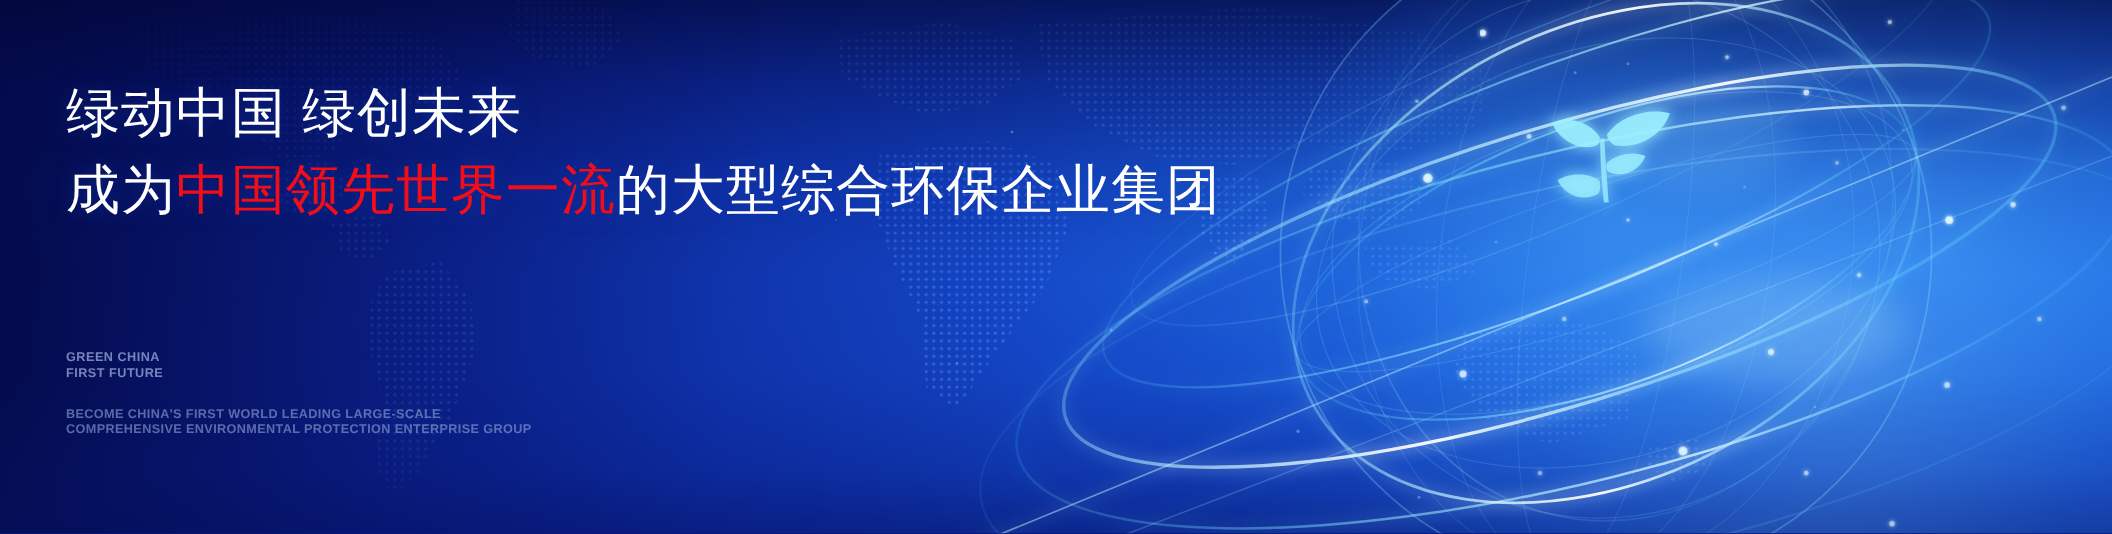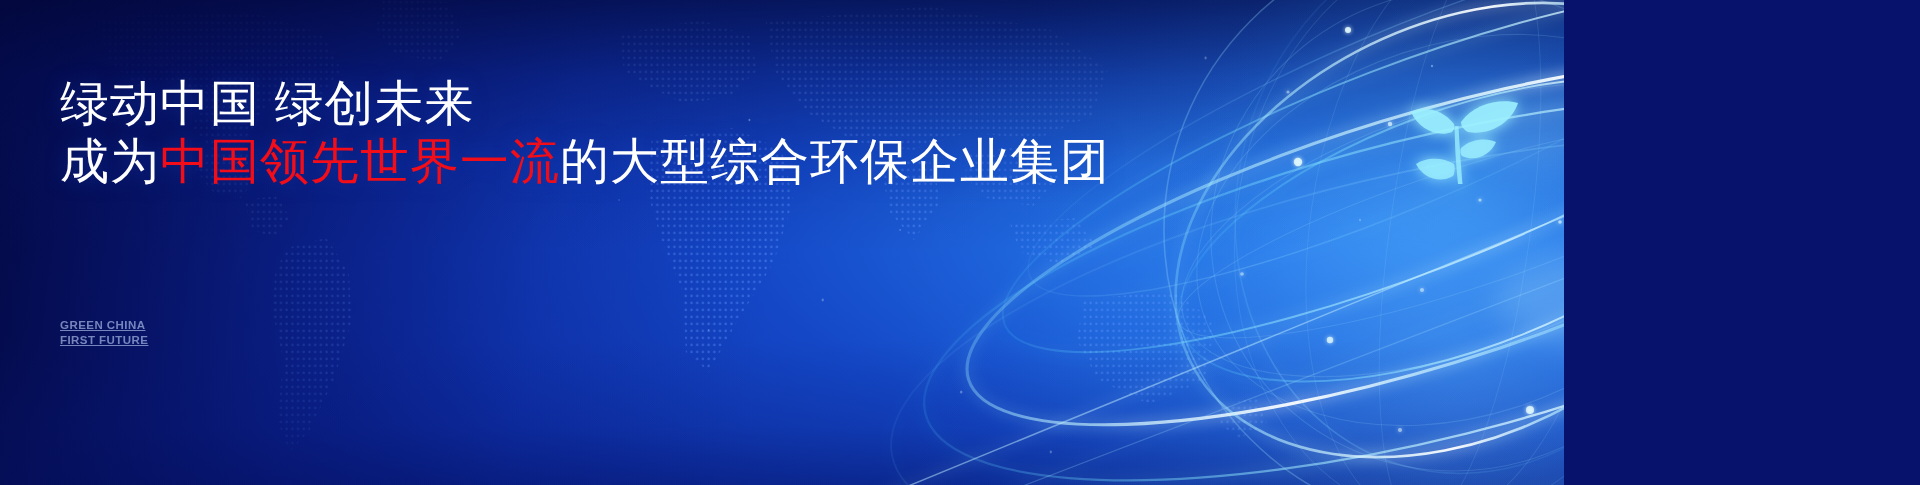--- a/index.html
+++ b/index.html
@@ -1,20 +1,20 @@
 <!DOCTYPE html>
 <html><head>
 <meta charset="utf-8">
 <style>
   html,body{margin:0;padding:0;background:#06126b;}
   *{box-sizing:border-box;}
 
   #banner{
     position:relative;
-    width:1564px;
+    width:1920px;
     height:485px;
     overflow:hidden;
     font-family:"Liberation Sans","DejaVu Sans",sans-serif;
     background:#0a1f8f;
   }
 
   
   .bg-base{
     position:absolute;inset:0;
     background:
@@ -87,34 +87,33 @@
   }
   .hl-line{
     font-size:49px;
     line-height:55px;
     letter-spacing:1px;
     color:#ffffff;
     font-weight:400;
     white-space:nowrap;
     text-shadow:0 0 18px rgba(20,60,180,.55);
   }
-  .hl-line-2{margin-top:3px;}
+  .hl-line-2{margin-top:15px;}
   .hl-red{color:#f20d18;}
 
   .sub-en{
     position:absolute;
     left:0;top:318px;
     color:#97a8d8;
     opacity:.78;
     font-size:11.5px;
     font-weight:bold;
     line-height:15px;
     letter-spacing:.45px;
     white-space:nowrap;
-    text-decoration:underline;
   }
   .sub-en-2{
     position:absolute;
     left:0;top:370px;
     color:#8fa2d6;
     opacity:.62;
     font-size:11.5px;
     font-weight:bold;
     line-height:14px;
     letter-spacing:.35px;
@@ -334,16 +333,20 @@
     <div class="headline">
       <div class="hl-line hl-line-1">绿动中国  绿创未来</div>
       <div class="hl-line hl-line-2"><span>成为</span><span class="hl-red">中国领先世界一流</span><span>的大型综合环保企业集团</span></div>
     </div>
 
     <div class="sub-en">
       <div>GREEN CHINA</div>
       <div>FIRST FUTURE</div>
     </div>
 
+    <div class="sub-en-2">
+      <div>BECOME CHINA'S FIRST WORLD LEADING LARGE-SCALE</div>
+      <div>COMPREHENSIVE ENVIRONMENTAL PROTECTION ENTERPRISE GROUP</div>
+    </div>
 
   </div>
 
 </div>
 
 </body></html>

